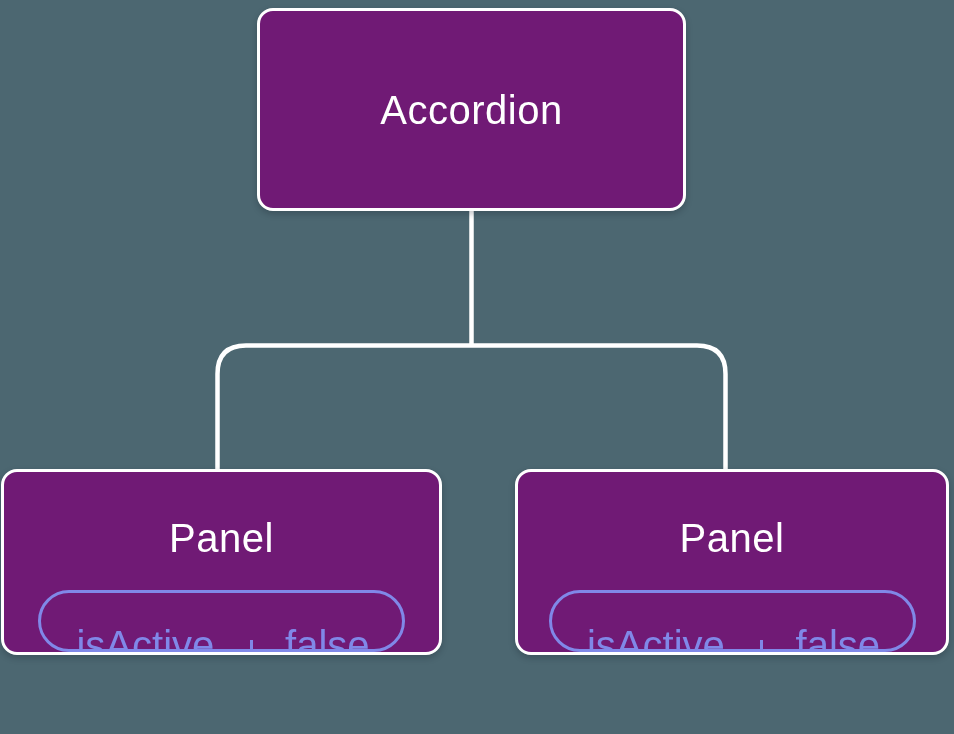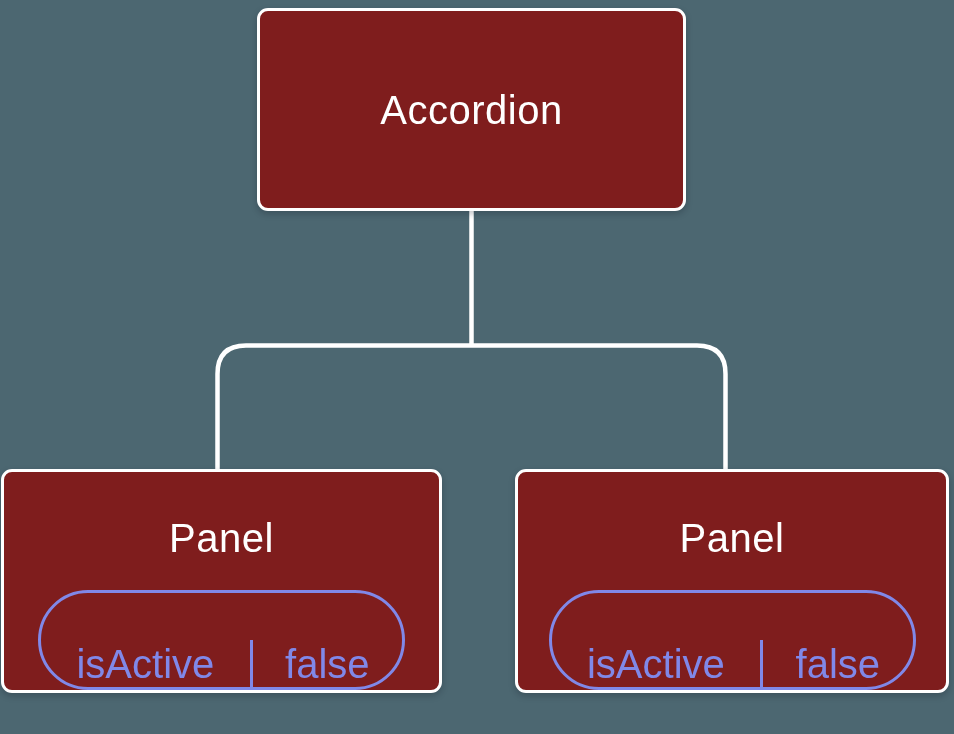--- a/index.html
+++ b/index.html
@@ -19,23 +19,23 @@
     position: absolute;
     left: 0;
     top: 0;
     width: 954px;
     height: 734px;
     display: block;
   }
   .node {
     position: absolute;
     box-sizing: border-box;
-    background: #7f1d1d;
+    background: #701a75;
     border: 3.5px solid #FFFFFF;
-    border-radius: 11px;
+    border-radius: 16px;
     box-shadow: 0 3px 6px rgba(15, 22, 34, 0.25);
     color: #FFFFFF;
   }
   .node-root {
     left: 257px;
     top: 8px;
     width: 429px;
     height: 203px;
     display: flex;
     align-items: center;
@@ -43,21 +43,21 @@
   }
   .node-label {
     font-size: 40px;
     font-weight: 500;
     line-height: 1;
     letter-spacing: 0.5px;
     color: #FFFFFF;
   }
   .node-panel {
     top: 469px;
-    height: 224px;
+    height: 186px;
     display: flex;
     flex-direction: column;
     align-items: center;
     padding-top: 46px;
   }
   .node-panel.panel-left  { left: 1px;   width: 441px; }
   .node-panel.panel-right { left: 515px; width: 434px; }
   .state-pill {
     box-sizing: border-box;
     margin-top: 32px;

